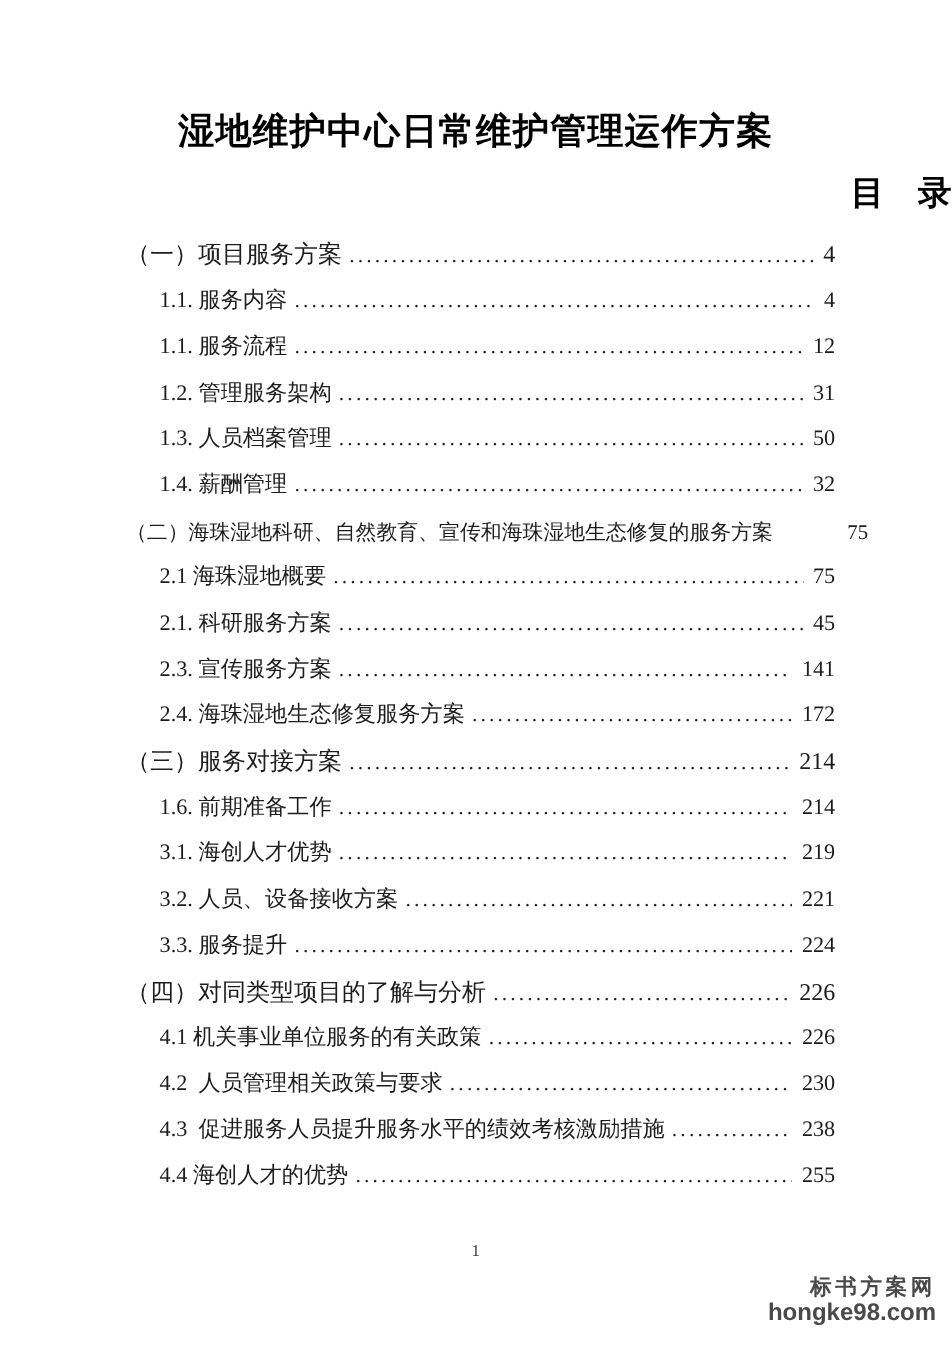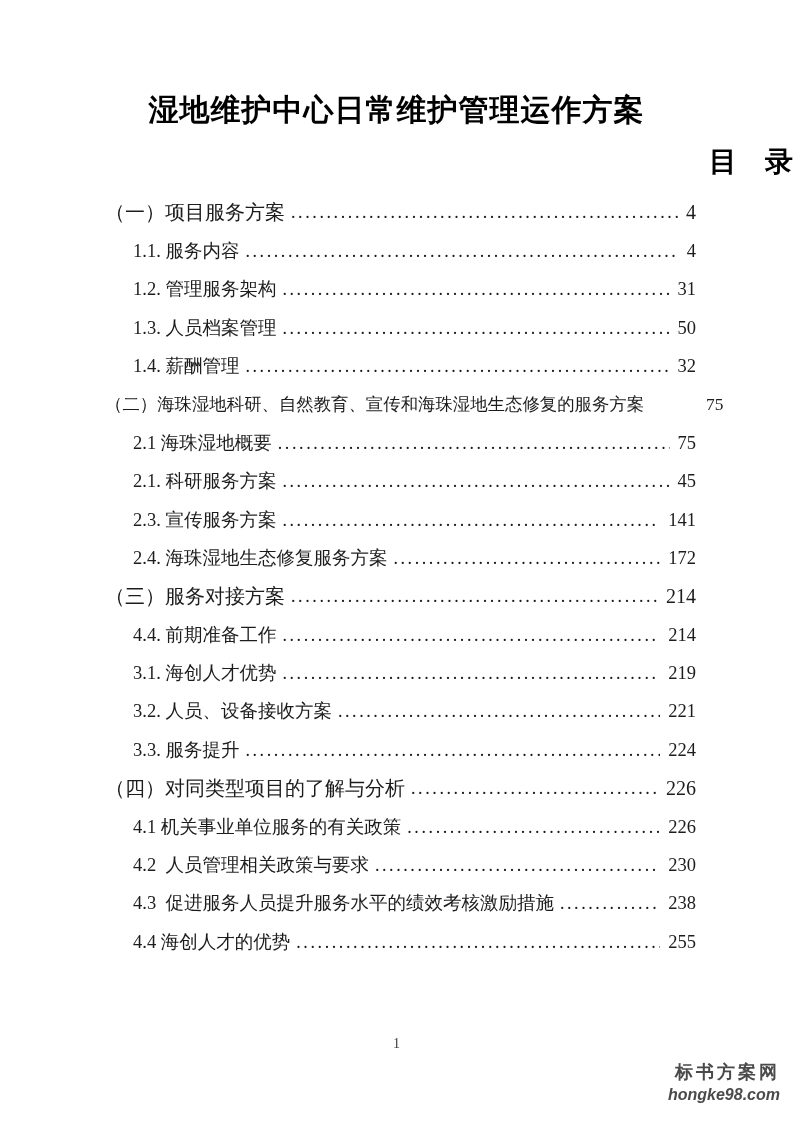--- a/index.html
+++ b/index.html
@@ -92,25 +92,24 @@
     font-family: "Liberation Sans", "DejaVu Sans", sans-serif;
     user-select: none;
   }
   .watermark .site-name {
     font-size: 18px;
     font-weight: bold;
     letter-spacing: 3px;
     line-height: 20px;
   }
   .watermark .site-url {
-    font-size: 16px;
+    font-size: 20px;
     font-weight: bold;
     line-height: 25px;
     letter-spacing: 0px;
-    font-style: italic;
   }
 </style>
 </head>
 <body>
 
 <div class="page">
 
   <h1 class="doc-title">湿地维护中心日常维护管理运作方案</h1>
 
   <h2 class="toc-heading">目　录</h2>
@@ -122,20 +121,25 @@
         <span class="toc-leader"></span>
         <span class="toc-page">4</span>
       </div>
 
       <div class="toc-row level-2">
         <span class="toc-label">1.1. 服务内容</span>
         <span class="toc-leader"></span>
         <span class="toc-page">4</span>
       </div>
 
+      <div class="toc-row level-2">
+        <span class="toc-label">1.1. 服务流程</span>
+        <span class="toc-leader"></span>
+        <span class="toc-page">12</span>
+      </div>
 
       <div class="toc-row level-2">
         <span class="toc-label">1.2. 管理服务架构</span>
         <span class="toc-leader"></span>
         <span class="toc-page">31</span>
       </div>
 
       <div class="toc-row level-2">
         <span class="toc-label">1.3. 人员档案管理</span>
         <span class="toc-leader"></span>
@@ -178,21 +182,21 @@
         <span class="toc-page">172</span>
       </div>
 
       <div class="toc-row level-1">
         <span class="toc-label">（三）服务对接方案</span>
         <span class="toc-leader"></span>
         <span class="toc-page">214</span>
       </div>
 
       <div class="toc-row level-2">
-        <span class="toc-label">4.4. 前期准备工作</span>
+        <span class="toc-label">1.6. 前期准备工作</span>
         <span class="toc-leader"></span>
         <span class="toc-page">214</span>
       </div>
 
       <div class="toc-row level-2">
         <span class="toc-label">3.1. 海创人才优势</span>
         <span class="toc-leader"></span>
         <span class="toc-page">219</span>
       </div>
 

